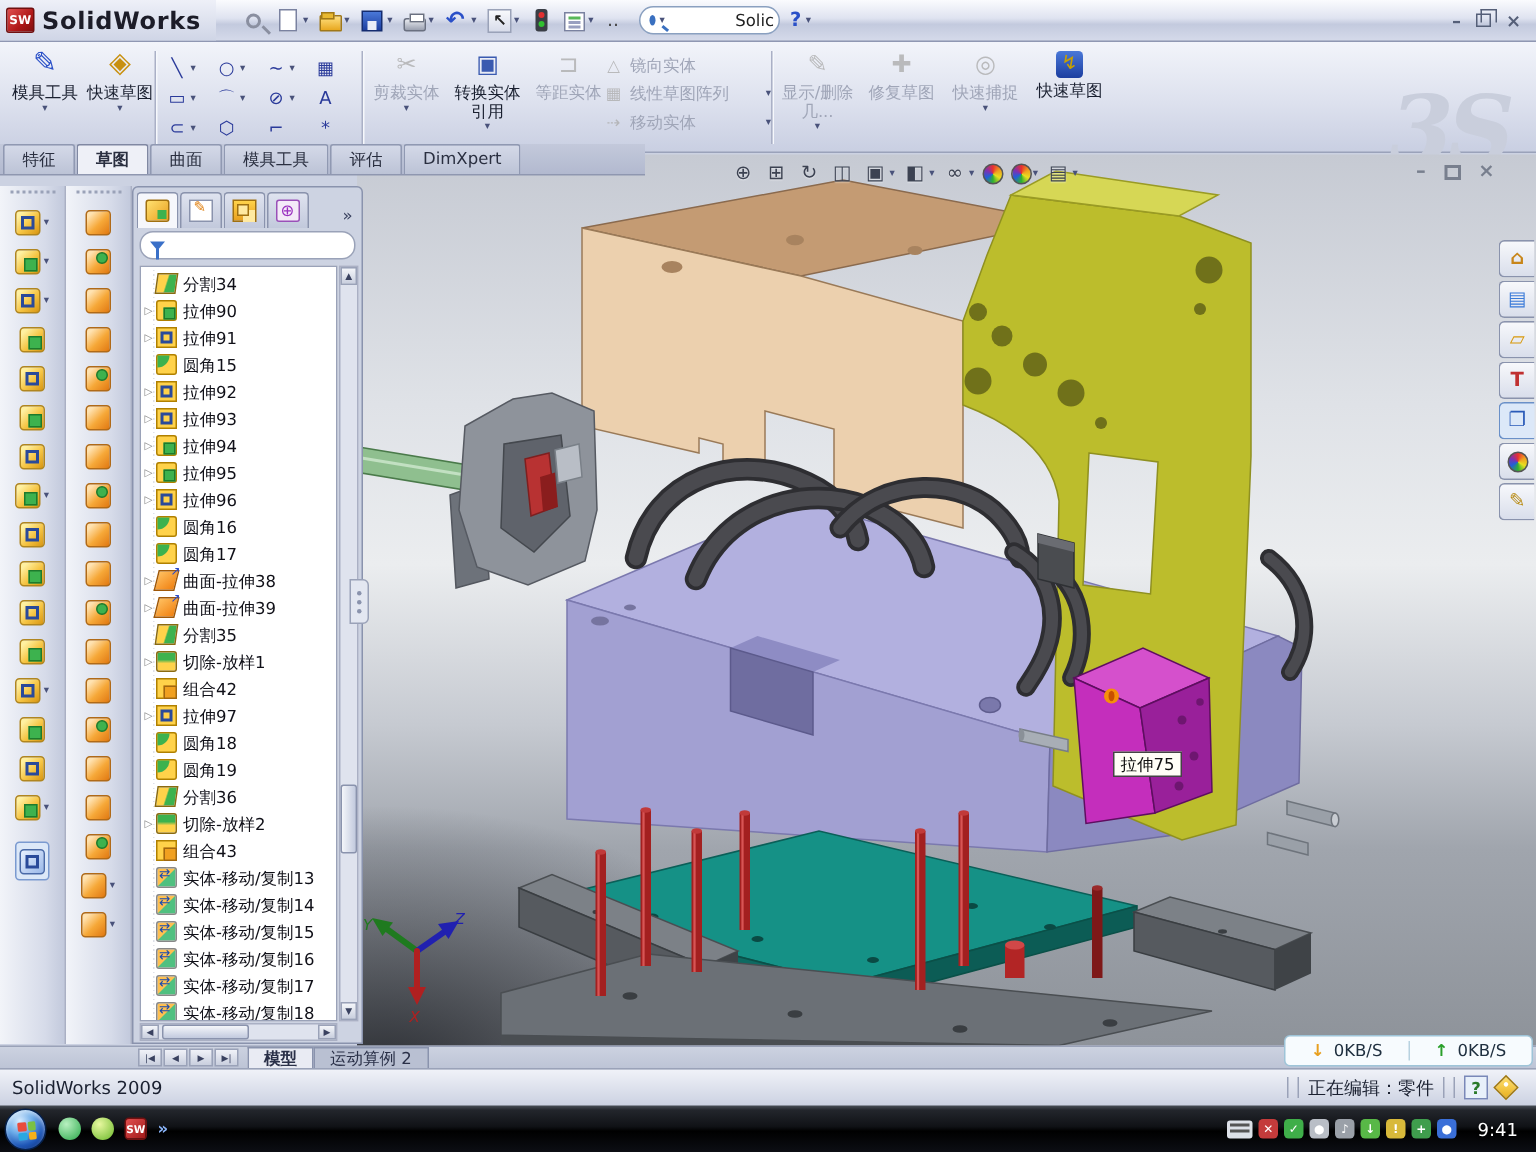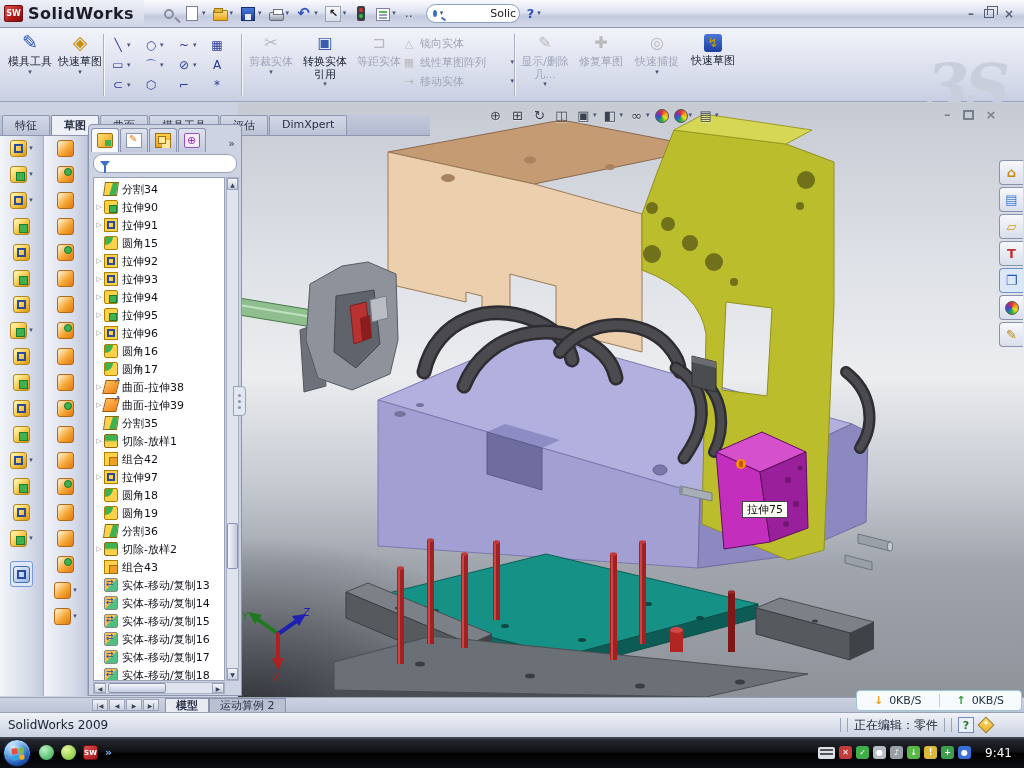--- a/index.html
+++ b/index.html
@@ -74,21 +74,21 @@
   #cmdbtns{position:absolute;left:246px;top:4px;display:flex;gap:4px;}
   #cmdstack{position:absolute;left:402px;top:8px;width:112px;display:flex;flex-direction:column;gap:4px;}
   .srow{display:flex;align-items:center;gap:4px;font-size:11px;}
   .sbg{width:14px;text-align:center;color:#6a7290;font-size:11px;}
   .sbl{flex:1;white-space:nowrap;}
   #cmdright{position:absolute;left:520px;top:4px;display:flex;gap:6px;}
   #watermark{position:absolute;right:18px;top:22px;font-family:"DejaVu Serif","Liberation Serif",serif;
     font-style:italic;font-size:62px;color:#c9cedc;font-weight:bold;letter-spacing:-4px;}
 
   
-  #tabbar{position:absolute;left:0;top:115px;width:430px;height:21px;background:linear-gradient(#c3c9db,#b2b9cf);
+  #tabbar{position:absolute;left:0;top:96px;width:430px;height:21px;background:linear-gradient(#c3c9db,#b2b9cf);
     border-bottom:1px solid #8f97b0;z-index:6;}
   #ribbon-tabs{display:flex;height:100%;padding-left:2px;}
   .rtab{padding:2px 12px 0;font-size:11px;color:#2a2f40;border:1px solid #9099b2;border-bottom:none;
     background:linear-gradient(#d4d9e8,#bcc3d6);margin-right:1px;border-radius:2px 2px 0 0;}
   .rtab.active{background:#eef0f7;font-weight:bold;position:relative;top:0;border-color:#8088a2;}
 
   
   #mainbg{position:absolute;left:0;top:102px;width:1024px;height:595px;background:#ccd2e2;}
   #viewportbg{position:absolute;left:238px;top:103px;width:786px;height:594px;
     background:
@@ -202,21 +202,21 @@
   .mnb{width:16px;background:linear-gradient(#f0f2f8,#c9cfde);border:1px solid #9aa2b8;font-size:6px;
     color:#3a4260;display:flex;align-items:center;justify-content:center;}
   .mtab{padding:0 10px;border:1px solid #8a93ad;border-bottom:none;background:#b9c0d2;display:flex;align-items:center;color:#2a3048;}
   .mtab.active{background:#e9ebf3;font-weight:bold;}
 
   
   #statusbar{position:absolute;left:0;top:712px;width:1024px;height:25px;
     background:linear-gradient(#f0f2f8,#ccd2e2);border-top:1px solid #9aa2b8;display:flex;align-items:center;
     font-size:12px;color:#1a2030;z-index:8;}
   #sb-app{padding-left:8px;}
-  #sb-right{margin-left:auto;display:flex;align-items:center;gap:6px;padding-right:26px;}
+  #sb-right{margin-left:auto;display:flex;align-items:center;gap:6px;padding-right:8px;}
   .sbsep{width:1px;height:14px;background:#9aa2b8;}
   #sb-help{width:16px;height:16px;border:1px solid #7a88b8;background:#e8f0fa;color:#2a7a2a;font-weight:bold;
     font-size:11px;display:flex;align-items:center;justify-content:center;}
   #sb-tag{width:12px;height:12px;background:linear-gradient(135deg,#ffe070,#e8b020);border:1px solid #a07810;
     transform:rotate(45deg);position:relative;margin-right:6px;}
   #sb-tag:after{content:"";position:absolute;left:2px;top:2px;width:3px;height:3px;border-radius:50%;background:#fff;}
 
   
   #taskbar{position:absolute;left:0;top:737px;width:1024px;height:31px;
     background:linear-gradient(#4a5058 0%,#23262c 10%,#101216 45%,#000 55%,#0c0e14 100%);z-index:9;

